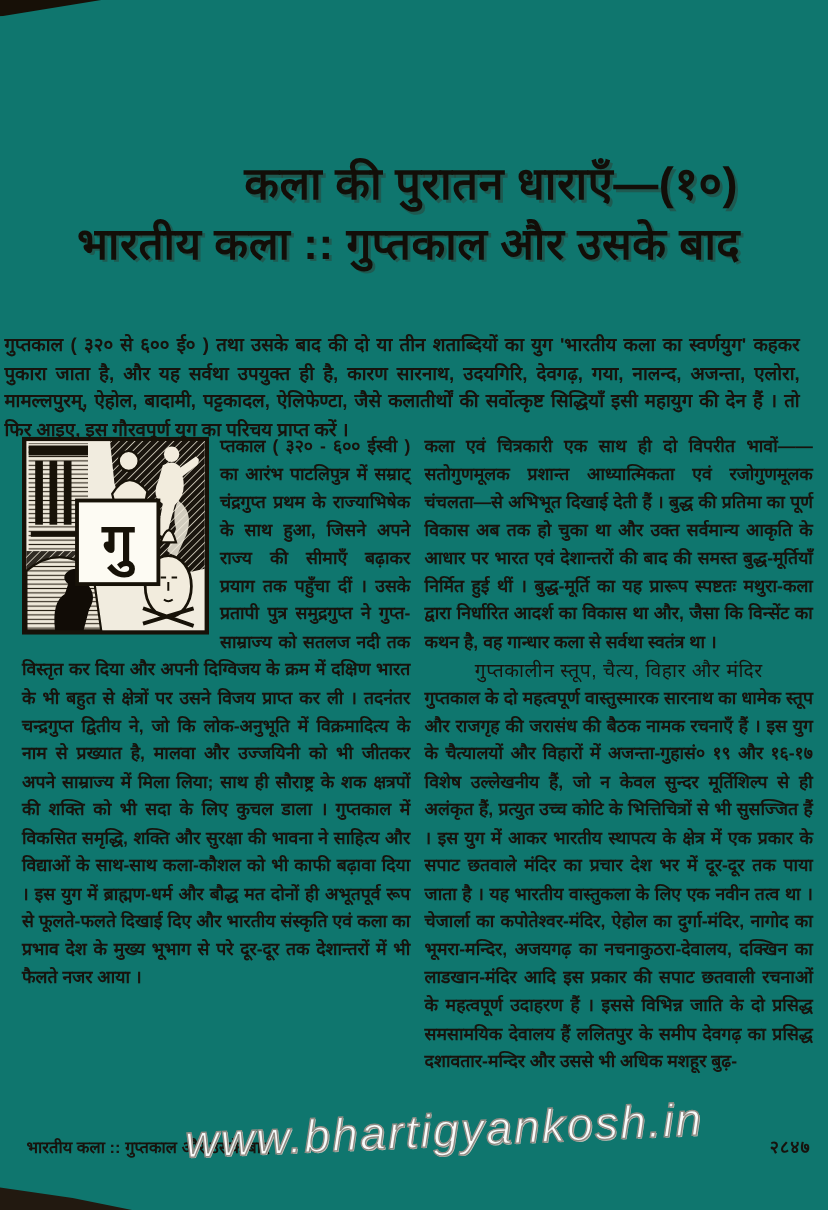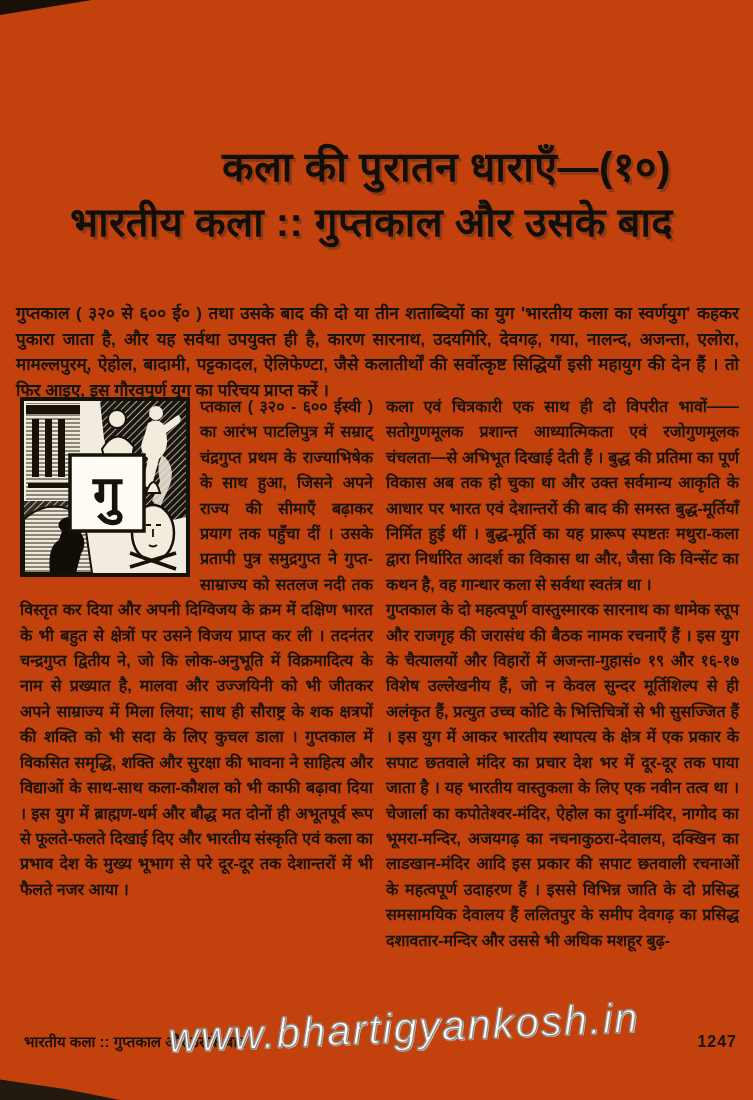--- a/index.html
+++ b/index.html
@@ -5,21 +5,21 @@
   * { box-sizing: border-box; }
   html, body { margin: 0; padding: 0; }
   body {
     width: 753px; height: 1100px;
     background: #e9e6df;
     font-family: "Liberation Sans", sans-serif;
   }
   .page {
     position: relative;
     width: 753px; height: 1100px;
-    background: #c2410c;
+    background: #0f766e;
     overflow: hidden;
     color: #17130d;
   }
   
   .corner-tl {
     position: absolute; top: 0; left: 0;
     width: 92px; height: 15px; background: #171007;
     clip-path: polygon(0 0, 100% 0, 0 100%);
   }
   .corner-bl {
@@ -31,21 +31,21 @@
   .titles { position: absolute; top: 142px; left: 0; right: 10px; text-align: center; }
   .title-line {
     font-weight: bold; color: #120e08;
     text-shadow: 2.5px 2.5px 0 rgba(55,45,35,0.38);
     letter-spacing: 0.5px; line-height: 1.22;
   }
   .title-1 { font-size: 41px; padding-left: 150px; }
   .title-2 { font-size: 40px; margin-top: 6px; }
   
   .intro {
-    position: absolute; top: 284px; left: 16px; width: 723px;
+    position: absolute; top: 284px; left: 4px; width: 723px;
     font-size: 17px; line-height: 25.5px;
     text-align: justify; font-weight: bold; color: #17130d;
   }
   
   .columns {
     position: absolute; top: 394px; left: 20px; width: 719px;
     display: flex; gap: 13px;
   }
   .col {
     width: 353px; font-size: 16px; line-height: 25.4px;
@@ -146,27 +146,28 @@
           <g>
             <rect x="50" y="58" width="74" height="76" fill="#fdfbf3" stroke="#171208" stroke-width="3.5"></rect>
             <text x="87" y="114" font-size="50" font-weight="bold" text-anchor="middle" fill="#171208">गु</text>
           </g>
         </svg><span>प्तकाल ( ३२० - ६०० ईस्वी ) का आरंभ पाटलिपुत्र में सम्राट् चंद्रगुप्त प्रथम के राज्याभिषेक के साथ हुआ, जिसने अपने राज्य की सीमाएँ बढ़ाकर प्रयाग तक पहुँचा दीं । उसके प्रतापी पुत्र समुद्रगुप्त ने गुप्त-साम्राज्य को सतलज नदी तक विस्तृत कर दिया और अपनी दिग्विजय के क्रम में दक्षिण भारत के भी बहुत से क्षेत्रों पर उसने विजय प्राप्त कर ली । तदनंतर चन्द्रगुप्त द्वितीय ने, जो कि लोक-अनुभूति में विक्रमादित्य के नाम से प्रख्यात है, मालवा और उज्जयिनी को भी जीतकर अपने साम्राज्य में मिला लिया; साथ ही सौराष्ट्र के शक क्षत्रपों की शक्ति को भी सदा के लिए कुचल डाला । गुप्तकाल में विकसित समृद्धि, शक्ति और सुरक्षा की भावना ने साहित्य और विद्याओं के साथ-साथ कला-कौशल को भी काफी बढ़ावा दिया । इस युग में ब्राह्मण-धर्म और बौद्ध मत दोनों ही अभूतपूर्व रूप से फूलते-फलते दिखाई दिए और भारतीय संस्कृति एवं कला का प्रभाव देश के मुख्य भूभाग से परे दूर-दूर तक देशान्तरों में भी फैलते नजर आया ।</span>
       </p>
     </div>
 
     <div class="col">
       <p>कला एवं चित्रकारी एक साथ ही दो विपरीत भावों——सतोगुणमूलक प्रशान्त आध्यात्मिकता एवं रजोगुणमूलक चंचलता—से अभिभूत दिखाई देती हैं । बुद्ध की प्रतिमा का पूर्ण विकास अब तक हो चुका था और उक्त सर्वमान्य आकृति के आधार पर भारत एवं देशान्तरों की बाद की समस्त बुद्ध-मूर्तियाँ निर्मित हुई थीं ।  बुद्ध-मूर्ति का यह प्रारूप स्पष्टतः मथुरा-कला द्वारा निर्धारित आदर्श का विकास था और, जैसा कि विन्सेंट का कथन है, वह गान्धार कला से सर्वथा स्वतंत्र था ।</p>
+      <p class="subheading">गुप्तकालीन स्तूप, चैत्य, विहार और मंदिर</p>
       <p>गुप्तकाल के दो महत्वपूर्ण  वास्तुस्मारक सारनाथ का धामेक स्तूप और राजगृह की जरासंध की बैठक नामक रचनाएँ हैं ।  इस युग के चैत्यालयों और विहारों में अजन्ता-गुहासं० १९ और १६-१७ विशेष उल्लेखनीय हैं, जो न केवल सुन्दर मूर्तिशिल्प से ही अलंकृत हैं, प्रत्युत उच्च कोटि के भित्तिचित्रों से भी सुसज्जित हैं । इस युग में आकर भारतीय स्थापत्य के क्षेत्र में एक प्रकार के सपाट छतवाले मंदिर का प्रचार देश भर में दूर-दूर तक पाया जाता है । यह भारतीय वास्तुकला के लिए एक नवीन तत्व था । चेजार्ला का कपोतेश्वर-मंदिर, ऐहोल का दुर्गा-मंदिर, नागोद का भूमरा-मन्दिर, अजयगढ़ का नचनाकुठरा-देवालय, दक्खिन का लाडखान-मंदिर आदि इस प्रकार की सपाट छतवाली रचनाओं के महत्वपूर्ण उदाहरण हैं । इससे विभिन्न जाति के दो प्रसिद्ध समसामयिक देवालय हैं ललितपुर के समीप देवगढ़ का प्रसिद्ध दशावतार-मन्दिर और उससे भी अधिक मशहूर बुढ़-</p>
     </div>
 
   </div>
 
   <div class="footer">
     <span>भारतीय कला :: गुप्तकाल और उसके बाद</span>
-    <span class="page-number">1247</span>
+    <span class="page-number">२८४७</span>
   </div>
 
   <div class="watermark">www.bhartigyankosh.in</div>
 
   <div class="corner-bl"></div>
 
 </div>
 
 </body></html>

